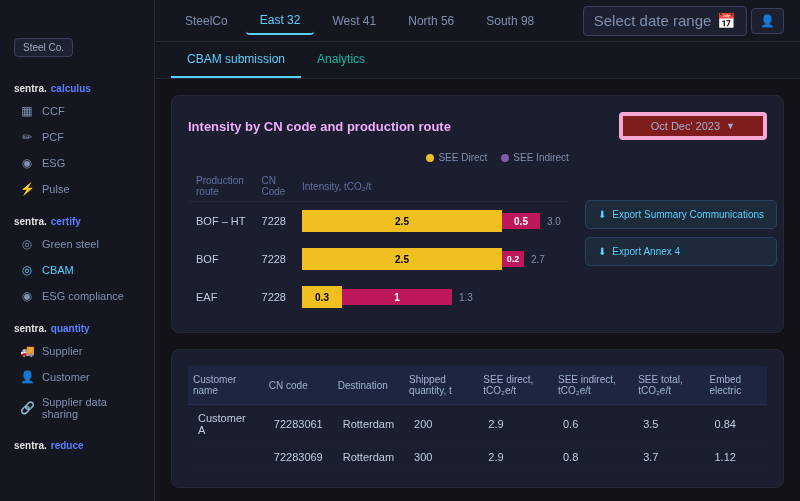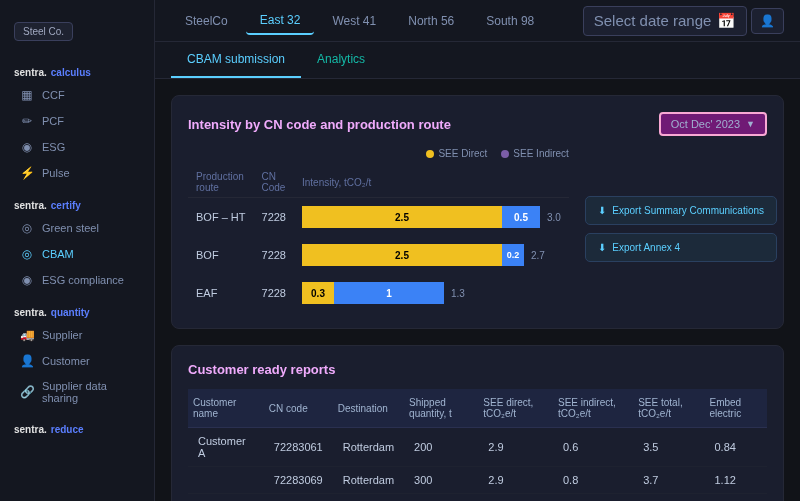--- a/index.html
+++ b/index.html
@@ -2,21 +2,21 @@
 <html><head>
   <meta charset="utf-8">
   <style>
     * { box-sizing: border-box; margin: 0; padding: 0; }
     body { font-family: -apple-system, BlinkMacSystemFont, 'Segoe UI', sans-serif; background: #0f1117; color: #e0e0e0; font-size: 12px; display: flex; height: 501px; overflow: hidden; }
 
     
     .sidebar { width: 155px; background: #141720; border-right: 1px solid #252836; display: flex; flex-direction: column; padding: 10px 0; flex-shrink: 0; }
     .sidebar-logo { padding: 8px 14px 12px; }
     .logo-text { font-size: 15px; font-weight: 600; }
-    .company-badge { background: #1e2230; border: 1px solid #3a3f5c; border-radius: 4px; padding: 3px 8px; font-size: 10px; color: #a0a8c0; display: inline-block; margin-top: 4px; }
+    .company-badge { background: #1e2230; border: 1px solid #3a3f5c; border-radius: 4px; padding: 3px 8px; font-size: 10px; color: #a0a8c0; display: inline-block; margin-top: 20px; }
 
     .sidebar-section { margin-top: 10px; }
     .sidebar-section-title { font-size: 10px; color: #5a6080; padding: 4px 14px; display: flex; align-items: center; gap: 4px; }
     .sidebar-section-title .brand { color: #e0e0e0; font-weight: 600; }
     .sidebar-section-title .sub { color: #5b7fff; font-weight: 600; }
 
     .sidebar-item { display: flex; align-items: center; gap: 8px; padding: 6px 14px 6px 20px; color: #8090b0; cursor: pointer; font-size: 11px; }
     .sidebar-item.active { color: #5bcfff; }
     .sidebar-item .icon { font-size: 12px; width: 14px; text-align: center; }
 
@@ -37,41 +37,41 @@
     .content-tab.active { color: #5bcfff; border-bottom: 2px solid #5bcfff; }
 
     
     .content { flex: 1; overflow-y: auto; padding: 16px; background: #111318; }
 
     
     .section-card { background: #1a1e2e; border: 1px solid #252836; border-radius: 8px; padding: 16px; margin-bottom: 16px; }
     .section-header { display: flex; justify-content: space-between; align-items: center; margin-bottom: 12px; }
     .section-title { font-size: 13px; font-weight: 600; color: #f0abfc; }
 
-    .date-range-select { background: #701a75; border: 2px solid #f9a8d4; border-radius: 4px; padding: 4px 10px; color: #a0b0d0; font-size: 11px; display: flex; align-items: center; gap: 6px; cursor: pointer; }
+    .date-range-select { background: #7f1d1d; border: 4px solid #f9a8d4; border-radius: 4px; padding: 4px 28px; color: #a0b0d0; font-size: 11px; display: flex; align-items: center; gap: 6px; cursor: pointer; }
 
     
     .chart-container { display: flex; gap: 16px; }
     .chart-left { flex: 1; }
     .chart-right { display: flex; flex-direction: column; gap: 8px; justify-content: flex-start; }
 
     .chart-legend { display: flex; gap: 14px; justify-content: flex-end; margin-bottom: 8px; font-size: 10px; color: #8090b0; }
     .legend-item { display: flex; align-items: center; gap: 4px; }
     .legend-dot { width: 8px; height: 8px; border-radius: 50%; }
 
     .chart-table { width: 100%; border-collapse: collapse; }
     .chart-table th { text-align: left; font-size: 10px; color: #6070a0; font-weight: 500; padding: 4px 8px; border-bottom: 1px solid #252836; }
     .chart-table td { padding: 8px 8px; vertical-align: middle; }
     .chart-table .route-cell { font-size: 11px; color: #c0cce0; white-space: nowrap; }
     .chart-table .cn-cell { font-size: 11px; color: #c0cce0; }
 
     .bar-container { display: flex; align-items: center; gap: 4px; }
     .bar-wrapper { display: flex; align-items: center; height: 22px; }
     .bar-yellow { background: #f0c020; height: 22px; display: flex; align-items: center; justify-content: center; font-size: 10px; color: #000; font-weight: 600; }
-    .bar-purple { background: #3b82f6; height: 22px; display: flex; align-items: center; justify-content: center; font-size: 10px; color: #fff; font-weight: 600; }
+    .bar-purple { background: #be185d; height: 16px; display: flex; align-items: center; justify-content: center; font-size: 10px; color: #fff; font-weight: 600; }
     .bar-total { font-size: 10px; color: #8090b0; margin-left: 3px; }
 
     .export-btn { background: #1c2a3a; border: 1px solid #2a4060; border-radius: 5px; padding: 8px 12px; color: #5bcfff; font-size: 10px; cursor: pointer; display: flex; align-items: center; gap: 6px; white-space: nowrap; }
 
     
     .customer-table { width: 100%; border-collapse: collapse; font-size: 11px; }
     .customer-table th { background: #1e2540; color: #a0b4d0; font-weight: 500; padding: 8px 5px; text-align: left; border-bottom: 1px solid #2a3050; font-size: 10px; margin-top: 16px; }
     .customer-table td { padding: 7px 10px; color: #c0cce0; border-bottom: 1px solid #1e2230; vertical-align: middle; }
   </style>
 </head>
@@ -235,21 +235,21 @@
                   </div>
                 </td>
               </tr>
 
               <tr>
                 <td class="route-cell">EAF</td>
                 <td class="cn-cell">7228</td>
                 <td>
                   <div class="bar-container">
                     <div class="bar-wrapper">
-                      <div class="bar-yellow" style="width:32px;">0.3</div>
+                      <div class="bar-yellow" style="width:40px;">0.3</div>
                       <div class="bar-purple" style="width:110px;">1</div>
                     </div>
                     <span class="bar-total">1.3</span>
                   </div>
                 </td>
               </tr>
             </tbody>
           </table>
         </div>
 
@@ -261,23 +261,20 @@
           </button>
           <button class="export-btn">
             <span>⬇</span>
             <span>Export Annex 4</span>
           </button>
         </div>
       </div>
     </div>
 
     <div class="section-card">
-      <div class="section-header">
-        <span class="section-title">Customer ready reports</span>
-      </div>
       <table class="customer-table">
         <thead>
           <tr>
             <th>Customer name</th>
             <th>CN code</th>
             <th>Destination</th>
             <th>Shipped quantity, t</th>
             <th>SEE direct, tCO₂e/t</th>
             <th>SEE indirect, tCO₂e/t</th>
             <th>SEE total, tCO₂e/t</th>

